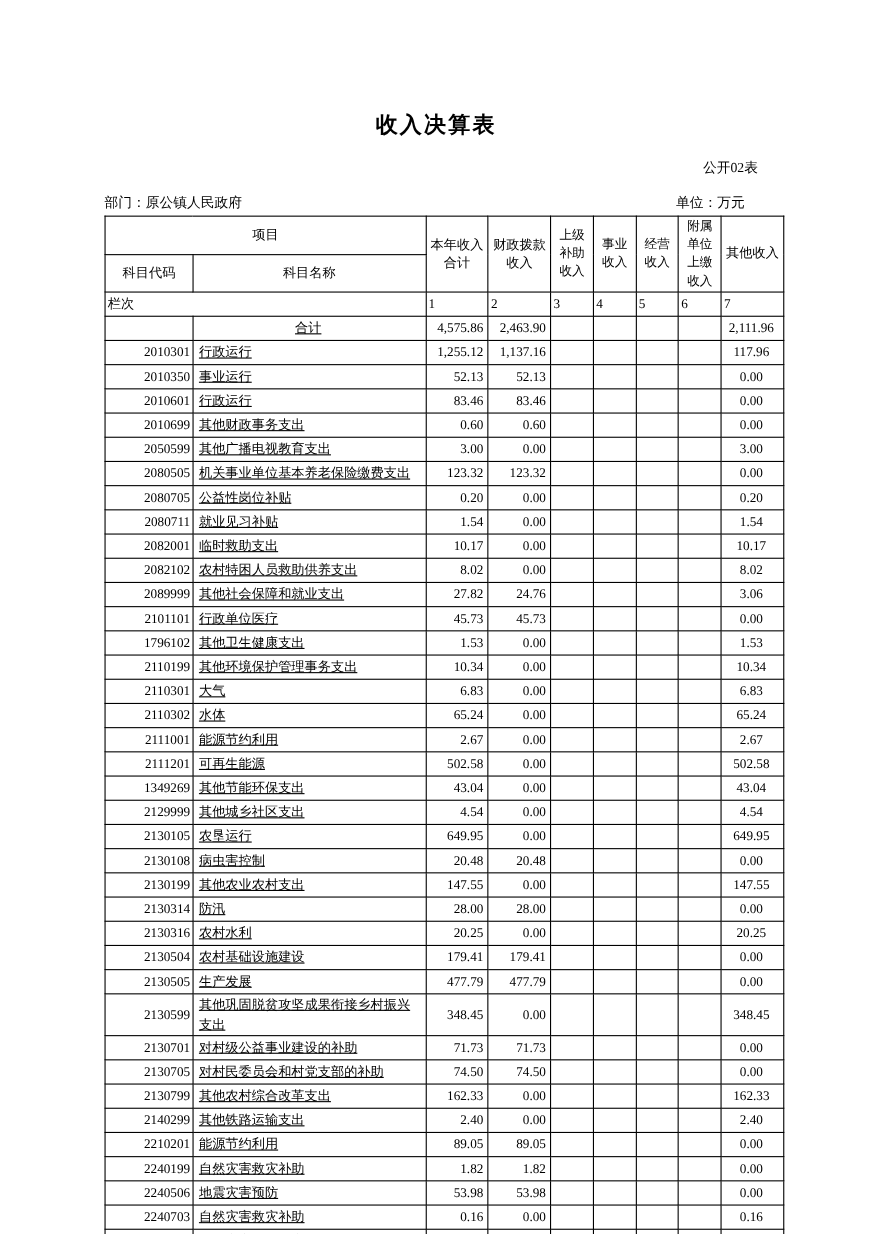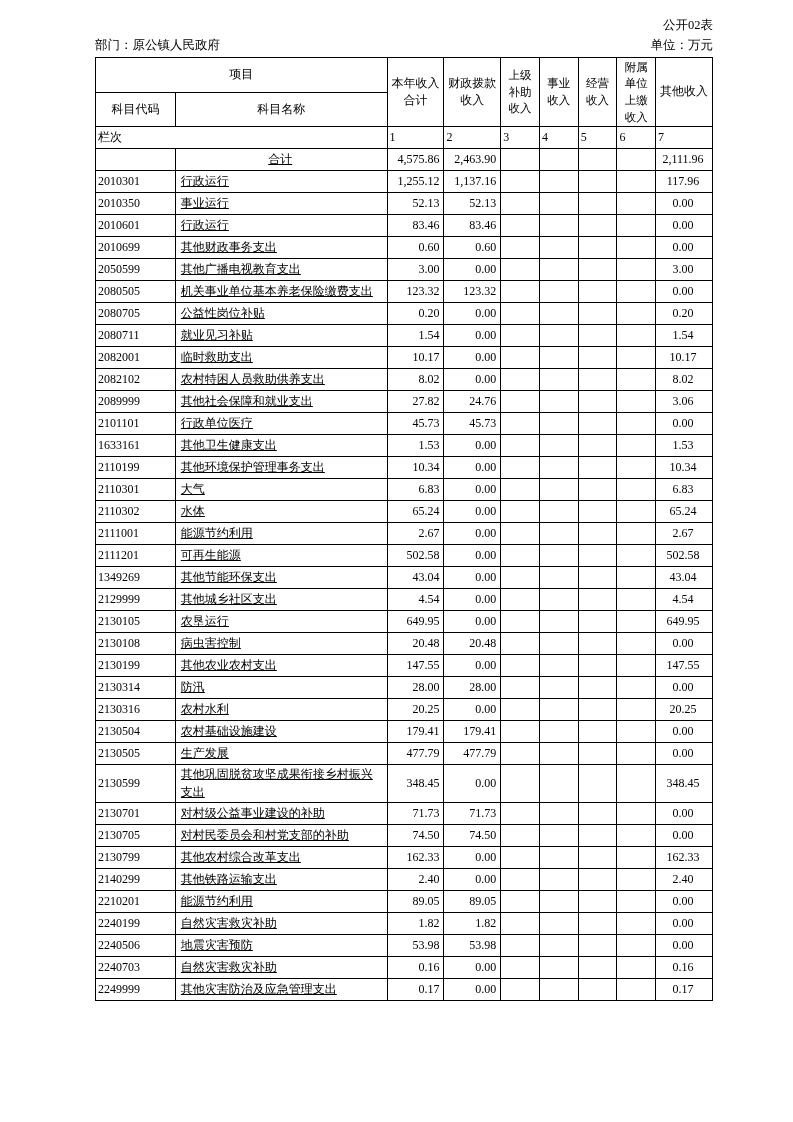--- a/index.html
+++ b/index.html
@@ -24,31 +24,31 @@
   .doc-title {
     text-align: center;
     font-size: 20px;
     font-weight: bold;
     letter-spacing: 2px;
     margin-top: 100px;
   }
   .meta-right {
     text-align: right;
     font-size: 12.5px;
-    padding-right: 80px;
+    padding-right: 104px;
     margin-top: 16px;
     line-height: 1.5;
   }
   .meta-row {
     display: flex;
     justify-content: space-between;
     align-items: flex-end;
     font-size: 12.5px;
-    padding: 0 80px 0 95px;
-    margin-top: 2px;
+    padding: 0 116px 0 95px;
+    margin-top: 14px;
   }
   .table-wrap {
     padding: 0 80px 0 95px;
     margin-top: 3px;
   }
   table.fin {
     border-collapse: collapse;
     width: 100%;
     table-layout: fixed;
     font-size: 12px;
@@ -60,21 +60,21 @@
     height: 19px;
     vertical-align: middle;
     font-weight: normal;
   }
   .hdr-center {
     text-align: center;
     margin-top: 24px;
   }
   .col-code {
     width: 66px;
-    text-align: left;
+    text-align: right;
     margin-top: 42px;
   }
   .col-name {
     width: 175px;
     text-align: left;
     padding-left: 5px !important;
     text-decoration: underline;
   }
   .col-num {
     width: 47px;
@@ -110,20 +110,21 @@
   .total-name {
     text-align: center !important;
     padding-left: 0 !important;
   }
 </style>
 </head>
 <body>
 
 <div class="page">
 
+  <div class="doc-title">收入决算表</div>
 
   <div class="meta-right">
     <div>公开02表</div>
   </div>
 
   <div class="meta-row">
     <div>部门：原公镇人民政府</div>
     <div>单位：万元</div>
   </div>
 
@@ -304,21 +305,21 @@
             <td class="col-name">行政单位医疗</td>
             <td class="col-num">45.73</td>
             <td class="col-num">45.73</td>
             <td class="col-sm"></td>
             <td class="col-sm"></td>
             <td class="col-sm"></td>
             <td class="col-sm"></td>
             <td class="col-other">0.00</td>
           </tr>
           <tr>
-            <td class="col-code">1633161</td>
+            <td class="col-code">1796102</td>
             <td class="col-name">其他卫生健康支出</td>
             <td class="col-num">1.53</td>
             <td class="col-num">0.00</td>
             <td class="col-sm"></td>
             <td class="col-sm"></td>
             <td class="col-sm"></td>
             <td class="col-sm"></td>
             <td class="col-other">1.53</td>
           </tr>
           <tr>

